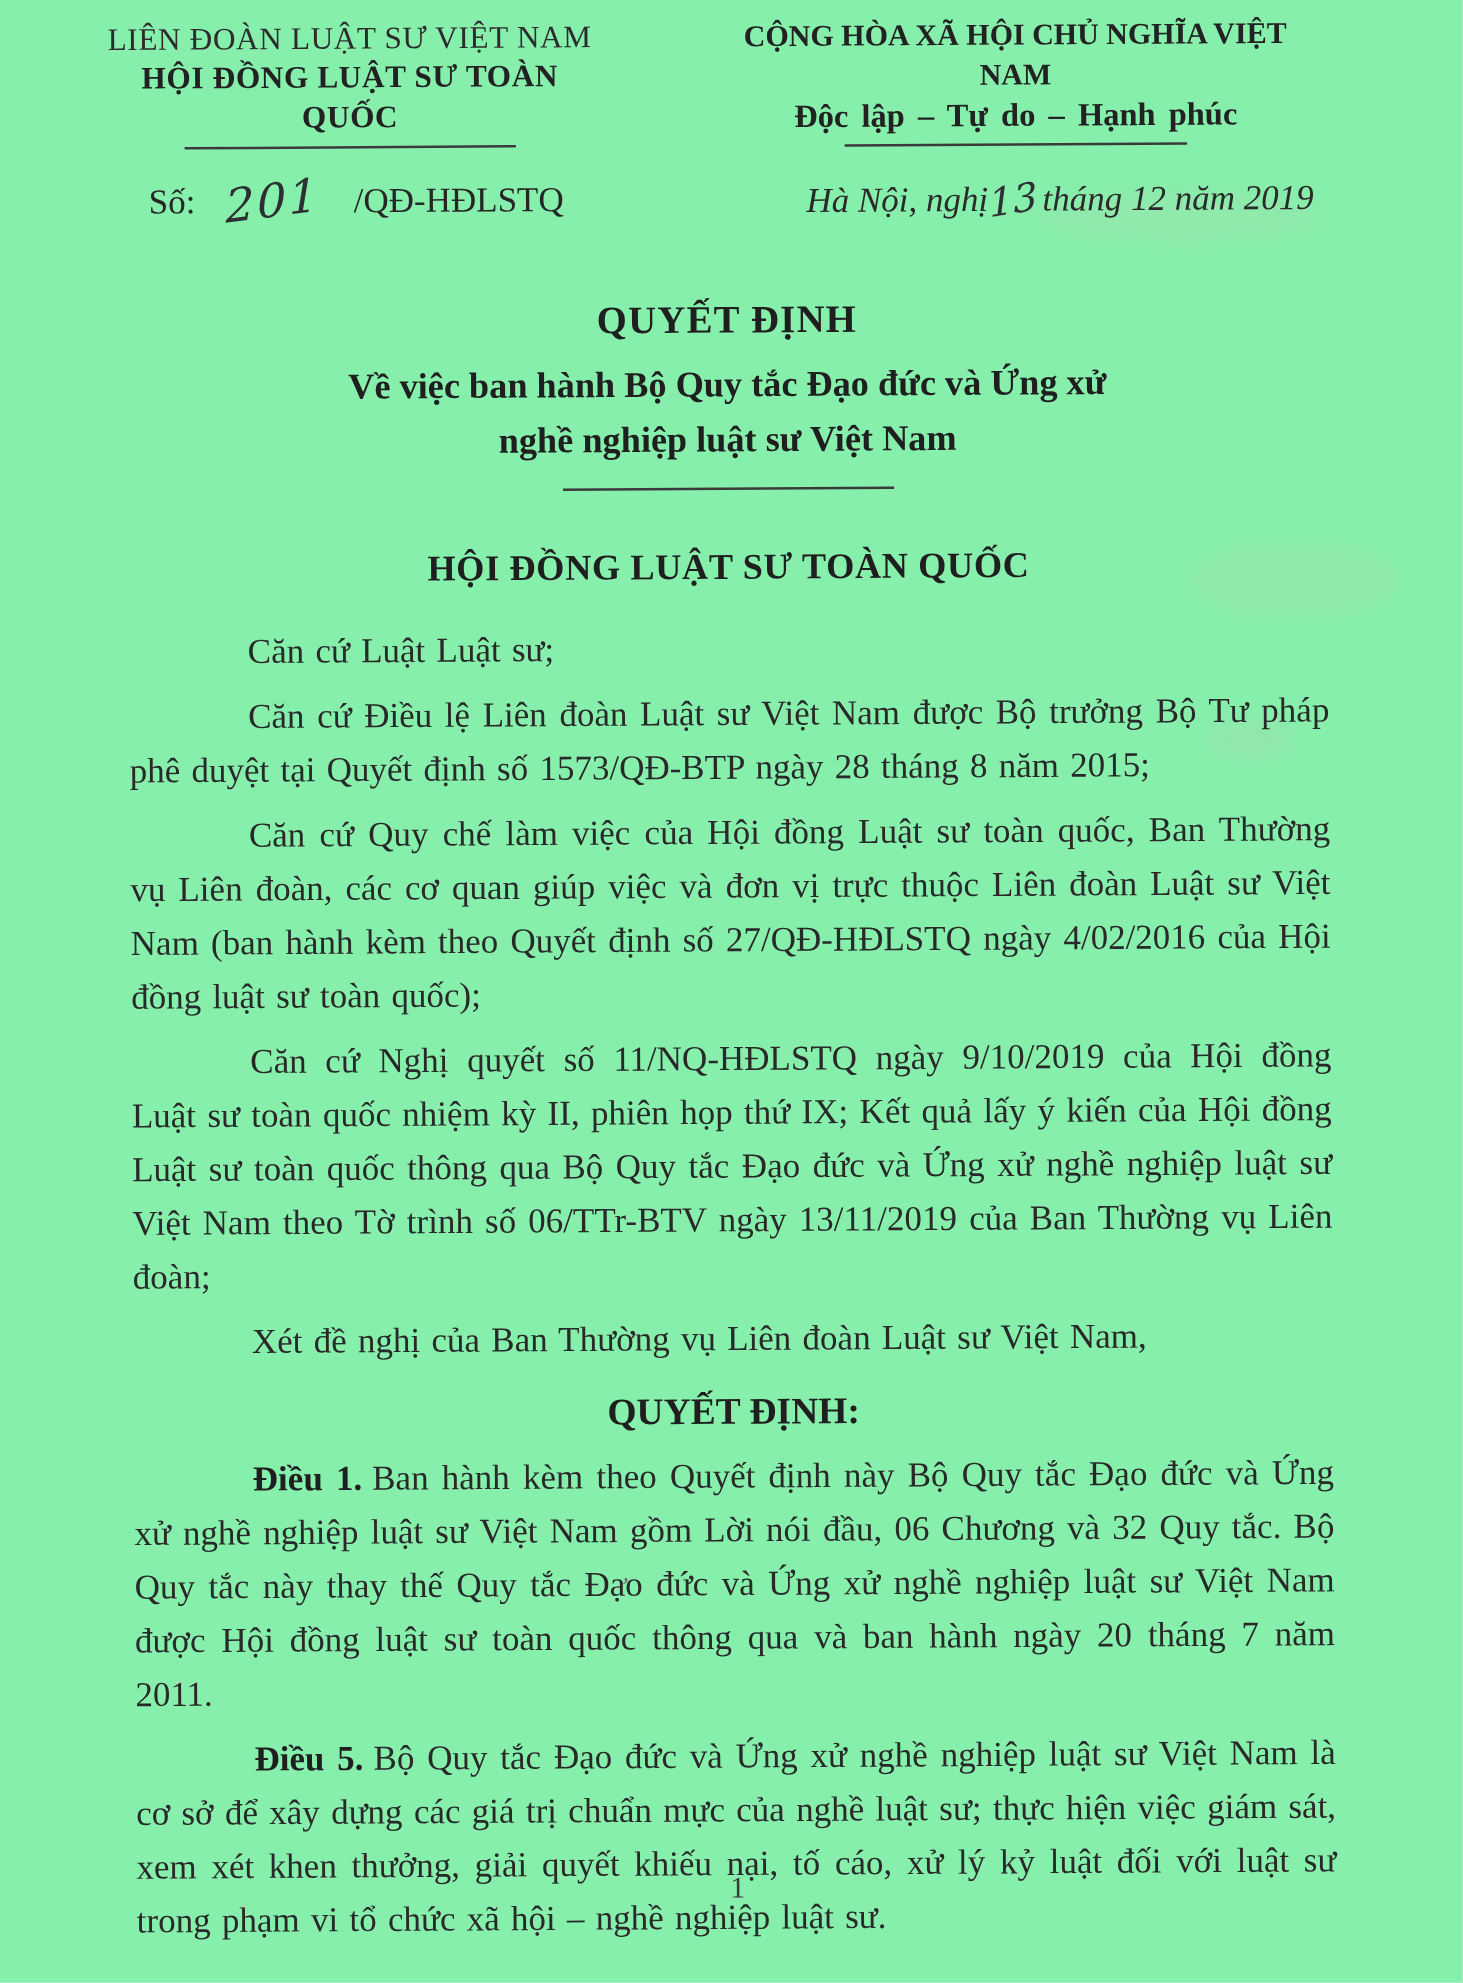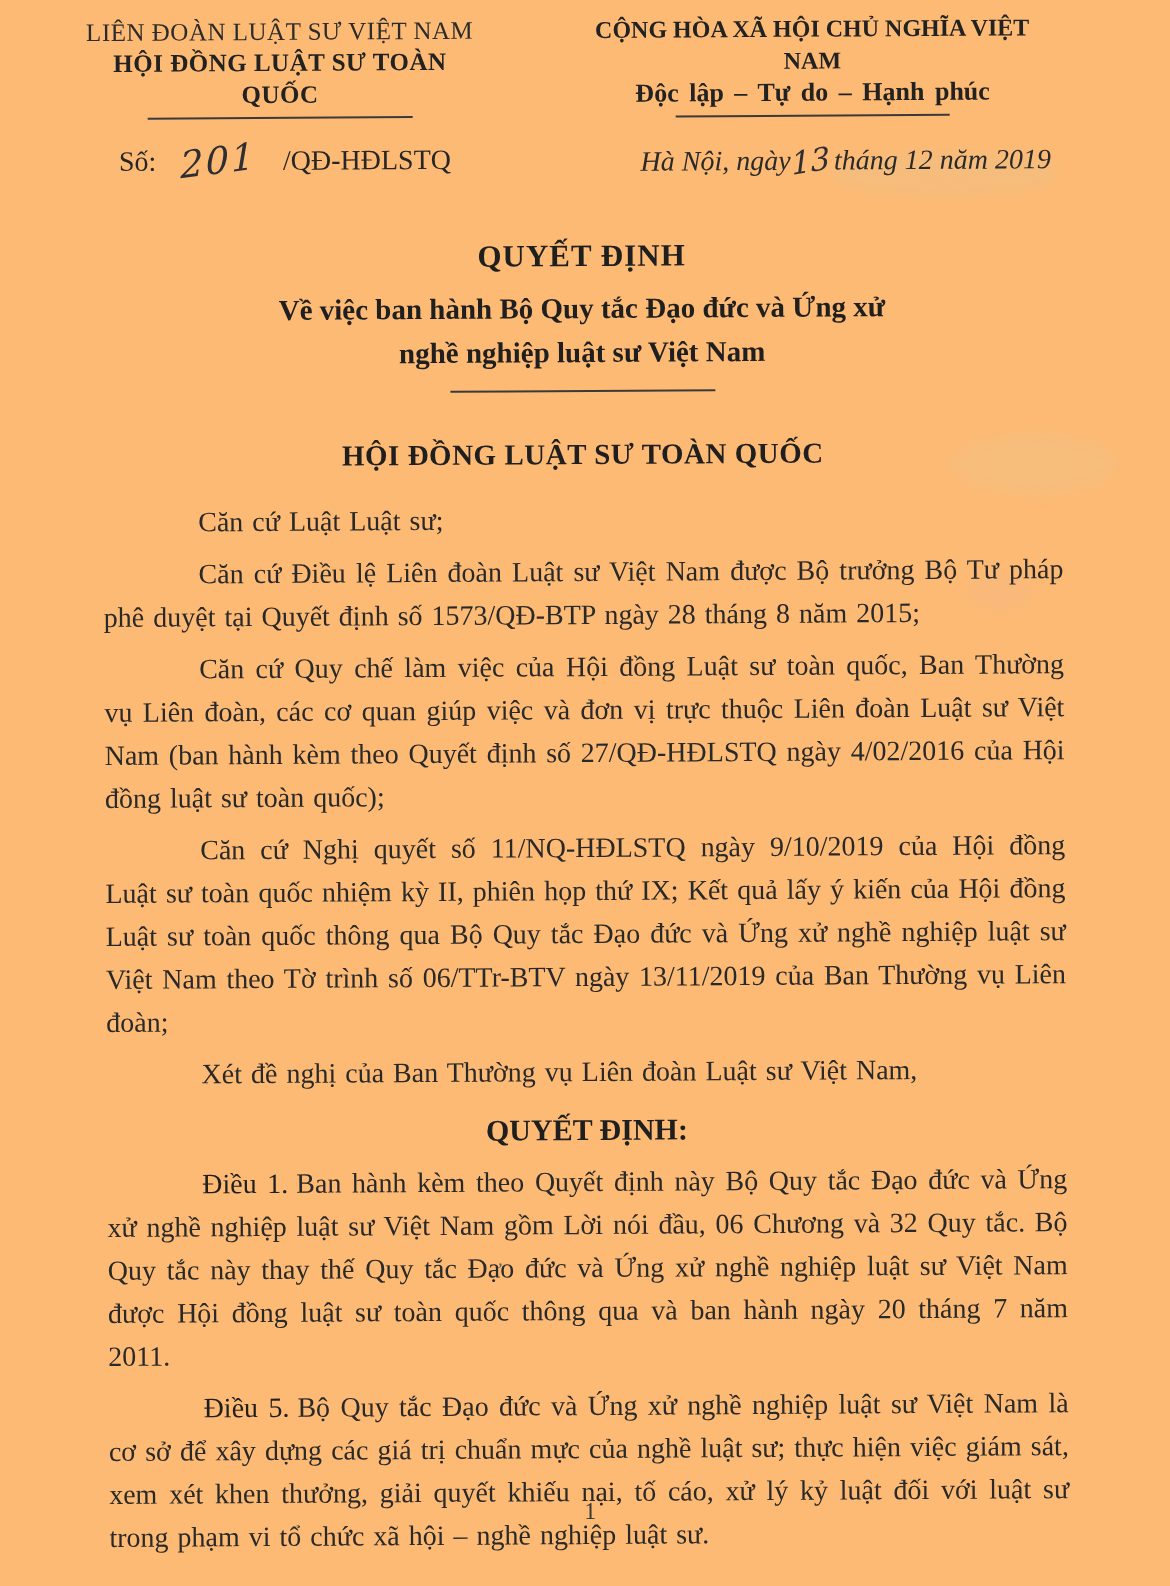--- a/index.html
+++ b/index.html
@@ -6,21 +6,21 @@
   body{
     background:#e8e8e6;
     font-family:"Liberation Serif","DejaVu Serif",serif;
     -webkit-font-smoothing:antialiased;
   }
   .page{
     position:relative;
     width:1170px;
     height:1586px;
     margin:0 auto;
-    background:#fdba74;
+    background:#86efac;
     color:#262626;
     overflow:hidden;
   }
   .tilt{
     position:relative;
     transform:rotate(-0.35deg);
     transform-origin:50% 0;
   }
   
   .doc-header{
@@ -130,21 +130,21 @@
   .para.first{margin-top:24px;}
   .para.no-justify{text-align:left;}
   .decision-heading{
     margin:16px 0 0;
     text-align:center;
     font-size:30px;
     line-height:42px;
     font-weight:700;
     color:#1f1f1f;
   }
-  .article-label{font-weight:400;margin-right:8px;color:#1f1f1f;}
+  .article-label{font-weight:700;margin-right:8px;color:#1f1f1f;}
   
   .page-number{
     position:absolute;
     top:1498px;
     left:575px;
     font-size:24px;
     color:#3a3a3a;
   }
   .stray-mark{
     position:absolute;
@@ -179,21 +179,21 @@
         <div class="hrule left-rule"></div>
         <div class="so-line">
           <span>Số:</span><span class="hand hand-number">201</span><span>/QĐ-HĐLSTQ</span>
         </div>
       </div>
       <div class="hdr-right">
         <div class="motto-line1">CỘNG HÒA XÃ HỘI CHỦ NGHĨA VIỆT NAM</div>
         <div class="motto-line2">Độc lập – Tự do – Hạnh phúc</div>
         <div class="hrule right-rule"></div>
         <div class="date-line">
-          <span>Hà Nội, ngày</span><span class="hand hand-day">13</span><span>tháng 12  năm 2019</span>
+          <span>Hà Nội, nghị</span><span class="hand hand-day">13</span><span>tháng 12  năm 2019</span>
         </div>
       </div>
     </header>
 
     <main class="body-col">
       <h1 class="main-title">QUYẾT ĐỊNH</h1>
       <div class="sub-title">Về việc ban hành Bộ Quy tắc Đạo đức và Ứng xử</div>
       <div class="sub-title" style="margin-top:0;">nghề nghiệp luật sư Việt Nam</div>
       <div class="title-divider"></div>
 

